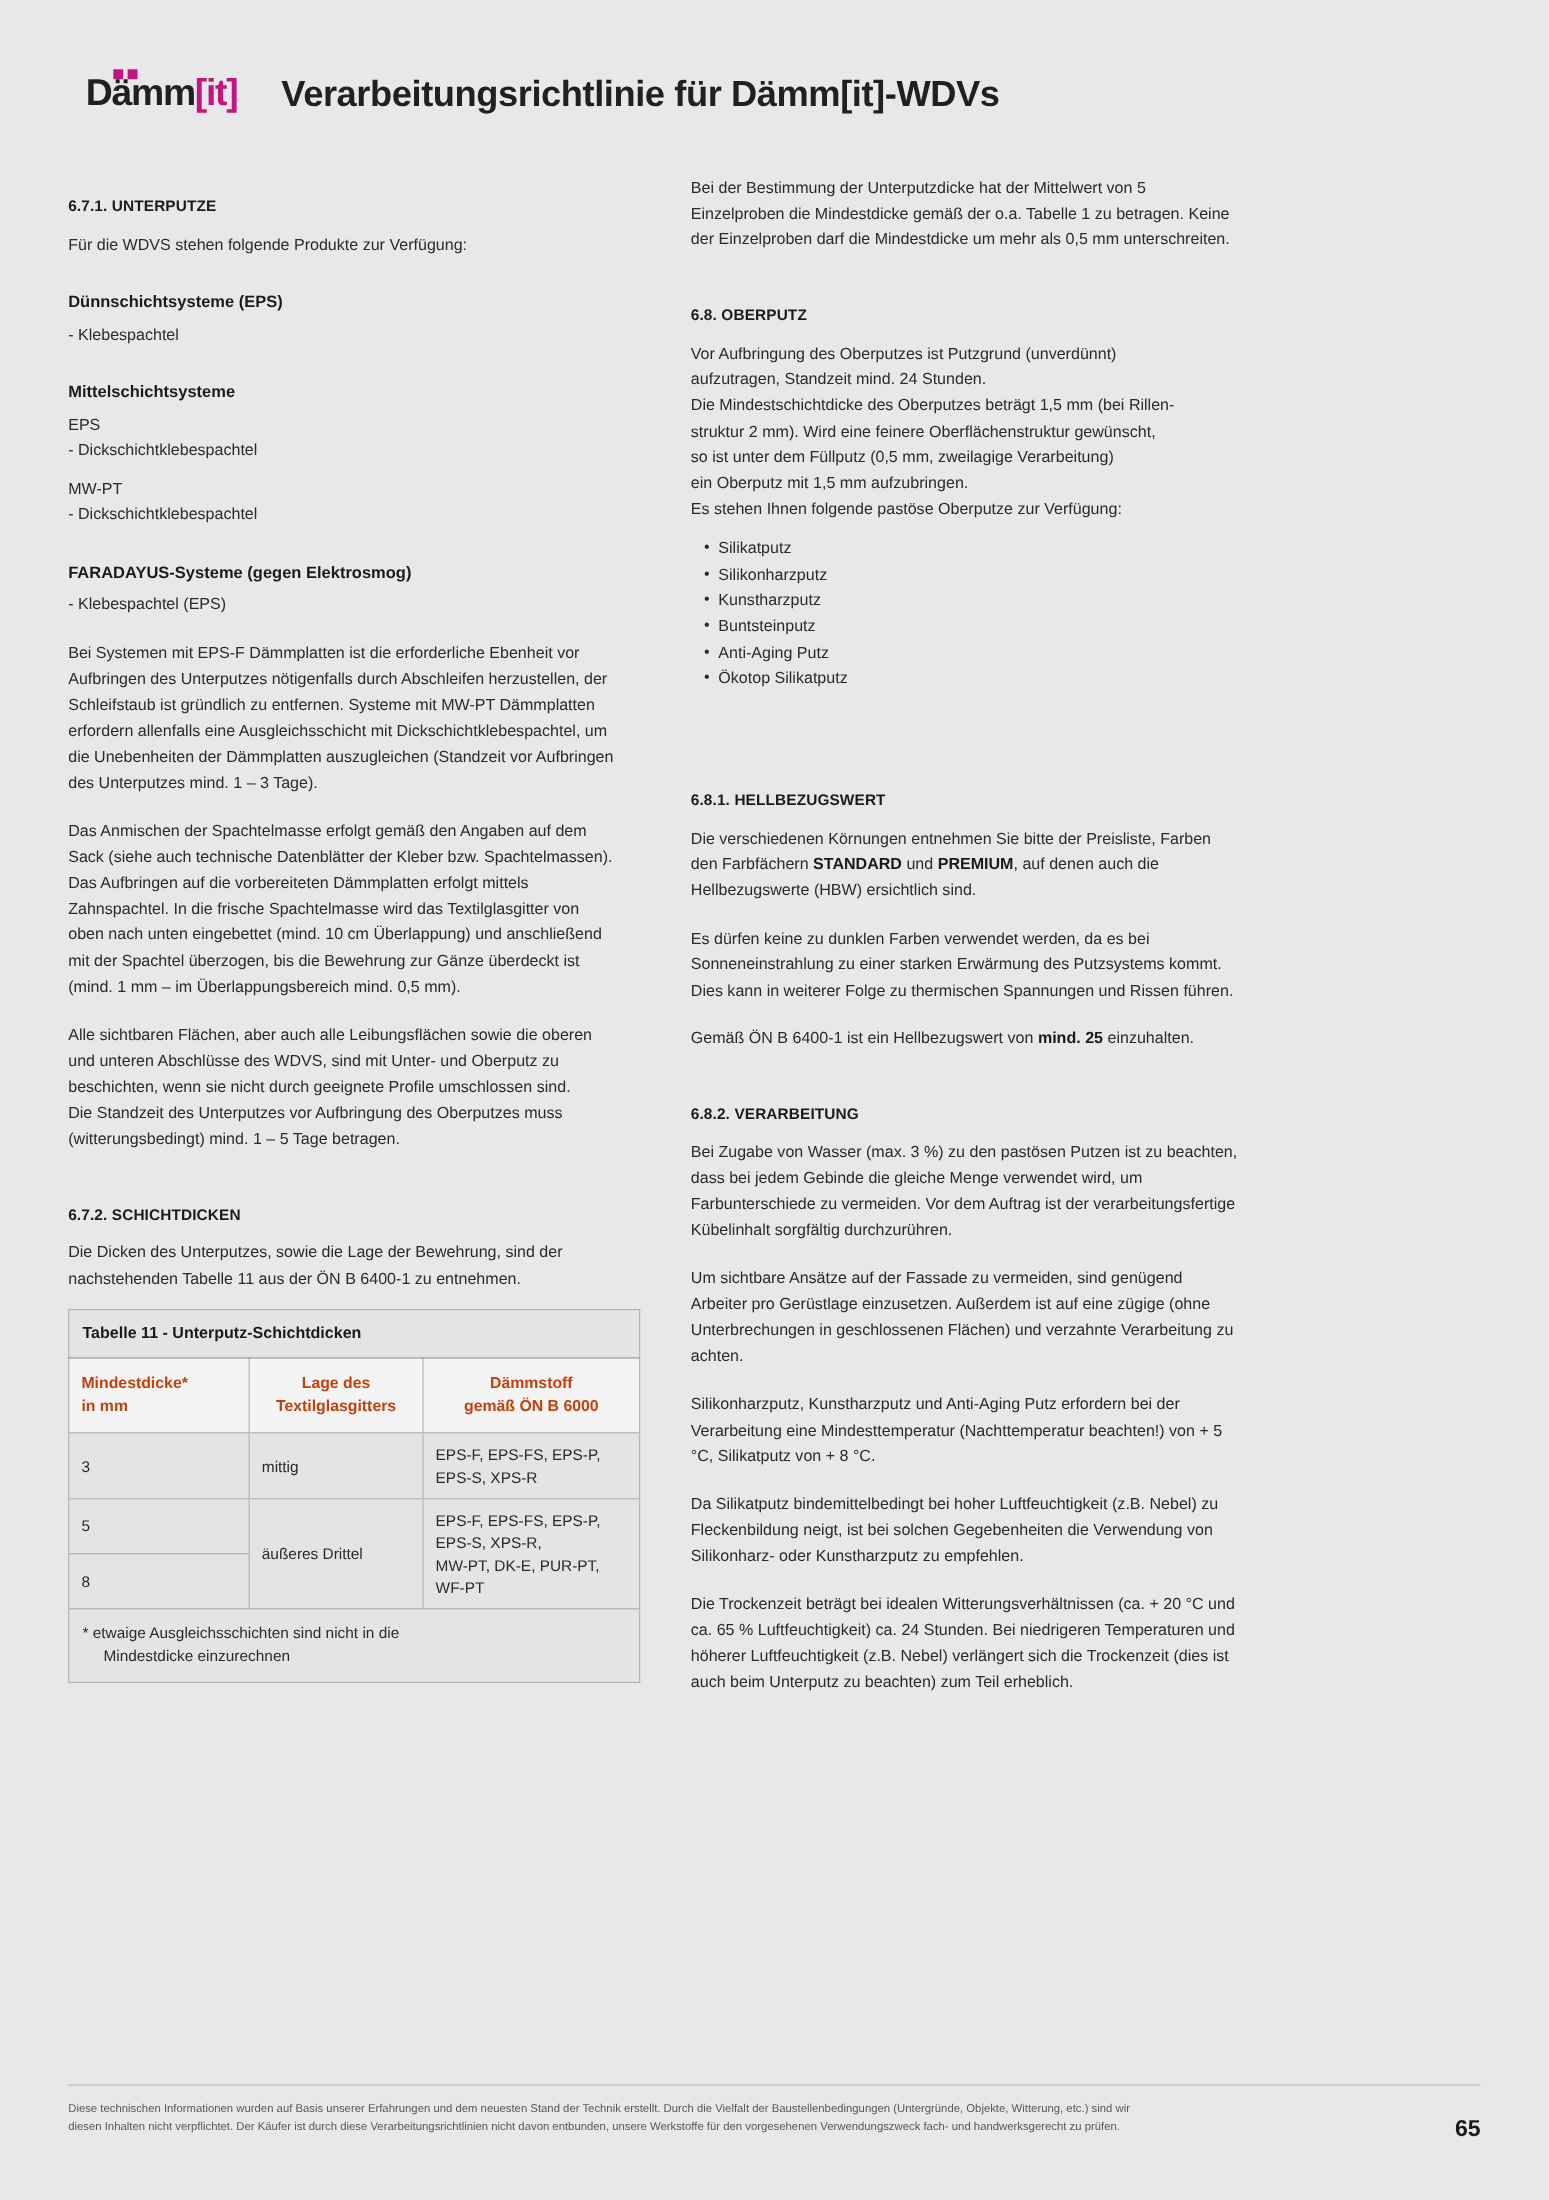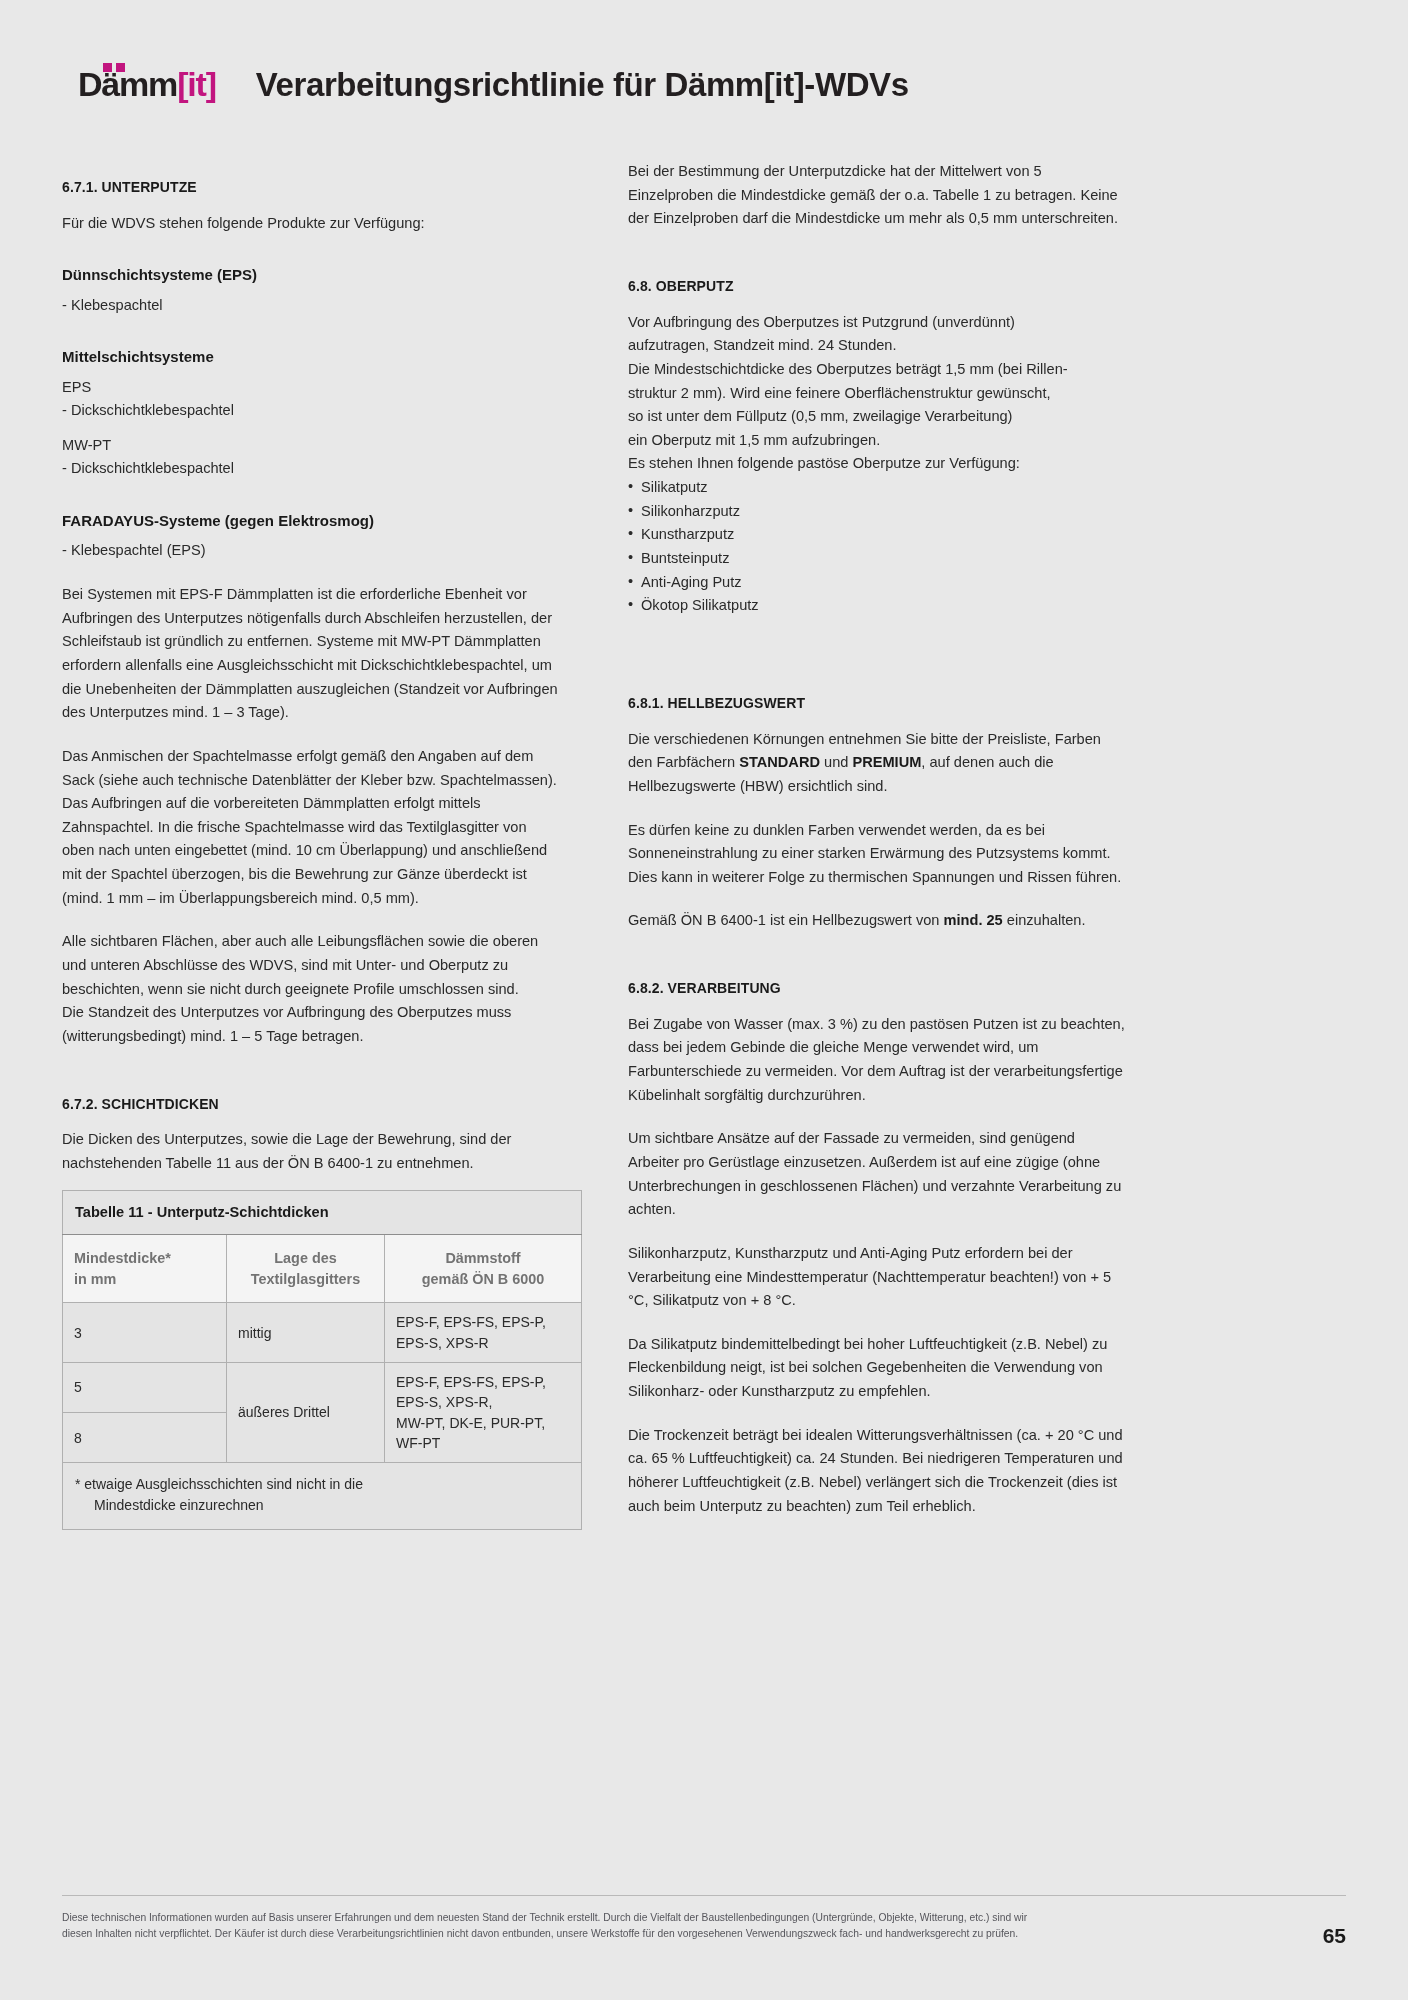--- a/index.html
+++ b/index.html
@@ -85,21 +85,21 @@
     font-weight: 700;
     color: #1a1a1a;
     margin: 0 0 6px 0;
   }
   p.body { margin: 0 0 0 0; }
   .gap-s  { height: 11px; }
   .gap-m  { height: 20px; }
   .gap-l  { height: 28px; }
   .gap-xxl{ height: 58px; }
 
-  ul.bullets { list-style: none; margin: 0; padding: 0; }
+  ul.bullets { list-style: none; margin: 12px; padding: 0; }
   ul.bullets li { position: relative; padding-left: 13px; }
   ul.bullets li::before {
     content: "•";
     position: absolute;
     left: 0; top: -1px;
   }
 
   b.strong { font-weight: 700; color: #1a1a1a; }
 
   
@@ -122,21 +122,21 @@
   table.tbl tr.cap td {
     font-weight: 700;
     font-size: 14.6px;
     border-bottom: 1px solid #8d8d8d;
     padding: 11px 12px;
     color: #1a1a1a;
   }
   table.tbl tr.head th {
     background: #f4f4f4;
     font-weight: 700;
-    color: #737373;
+    color: #c2410c;
     padding: 13px 11px;
     font-size: 14.4px;
   }
   table.tbl tr.head th.c1 { text-align: left; width: 164px; }
   table.tbl tr.head th.c2 { text-align: center; width: 158px; }
   table.tbl tr.head th.c3 { text-align: center; }
   table.tbl td.num { height: 46px; }
   table.tbl td.mid { vertical-align: middle; }
   table.tbl tr.foot td {
     border-top: 1px solid #8d8d8d;

